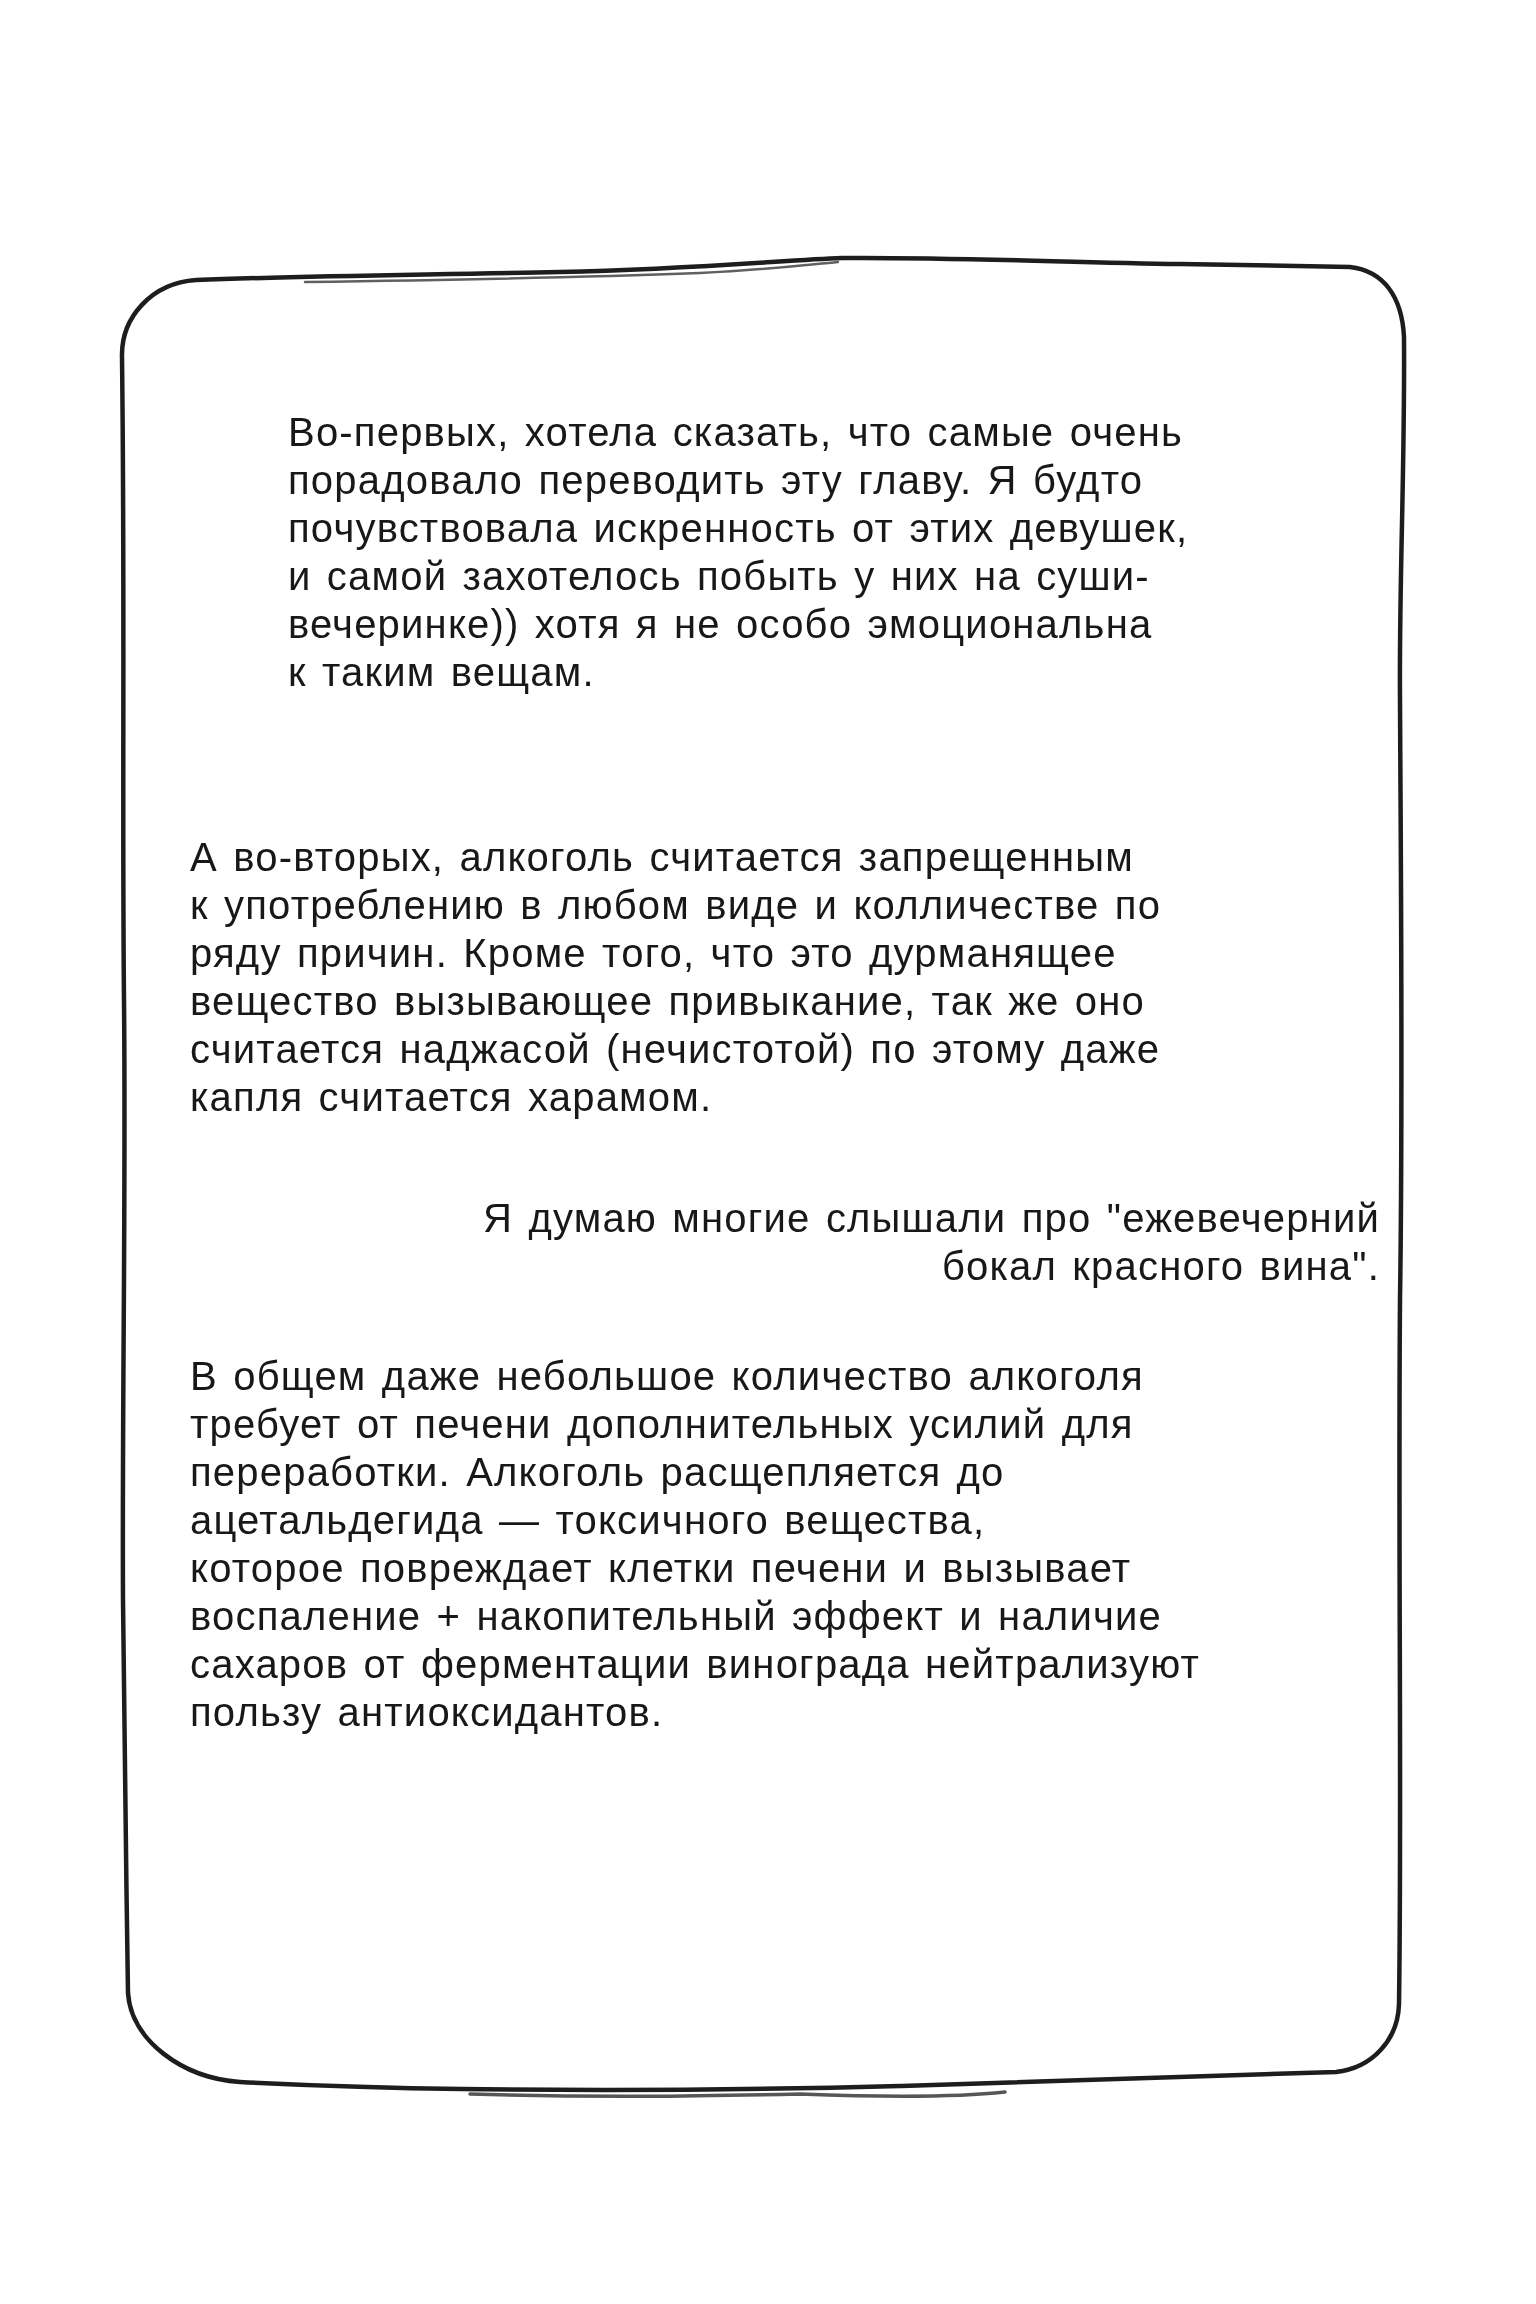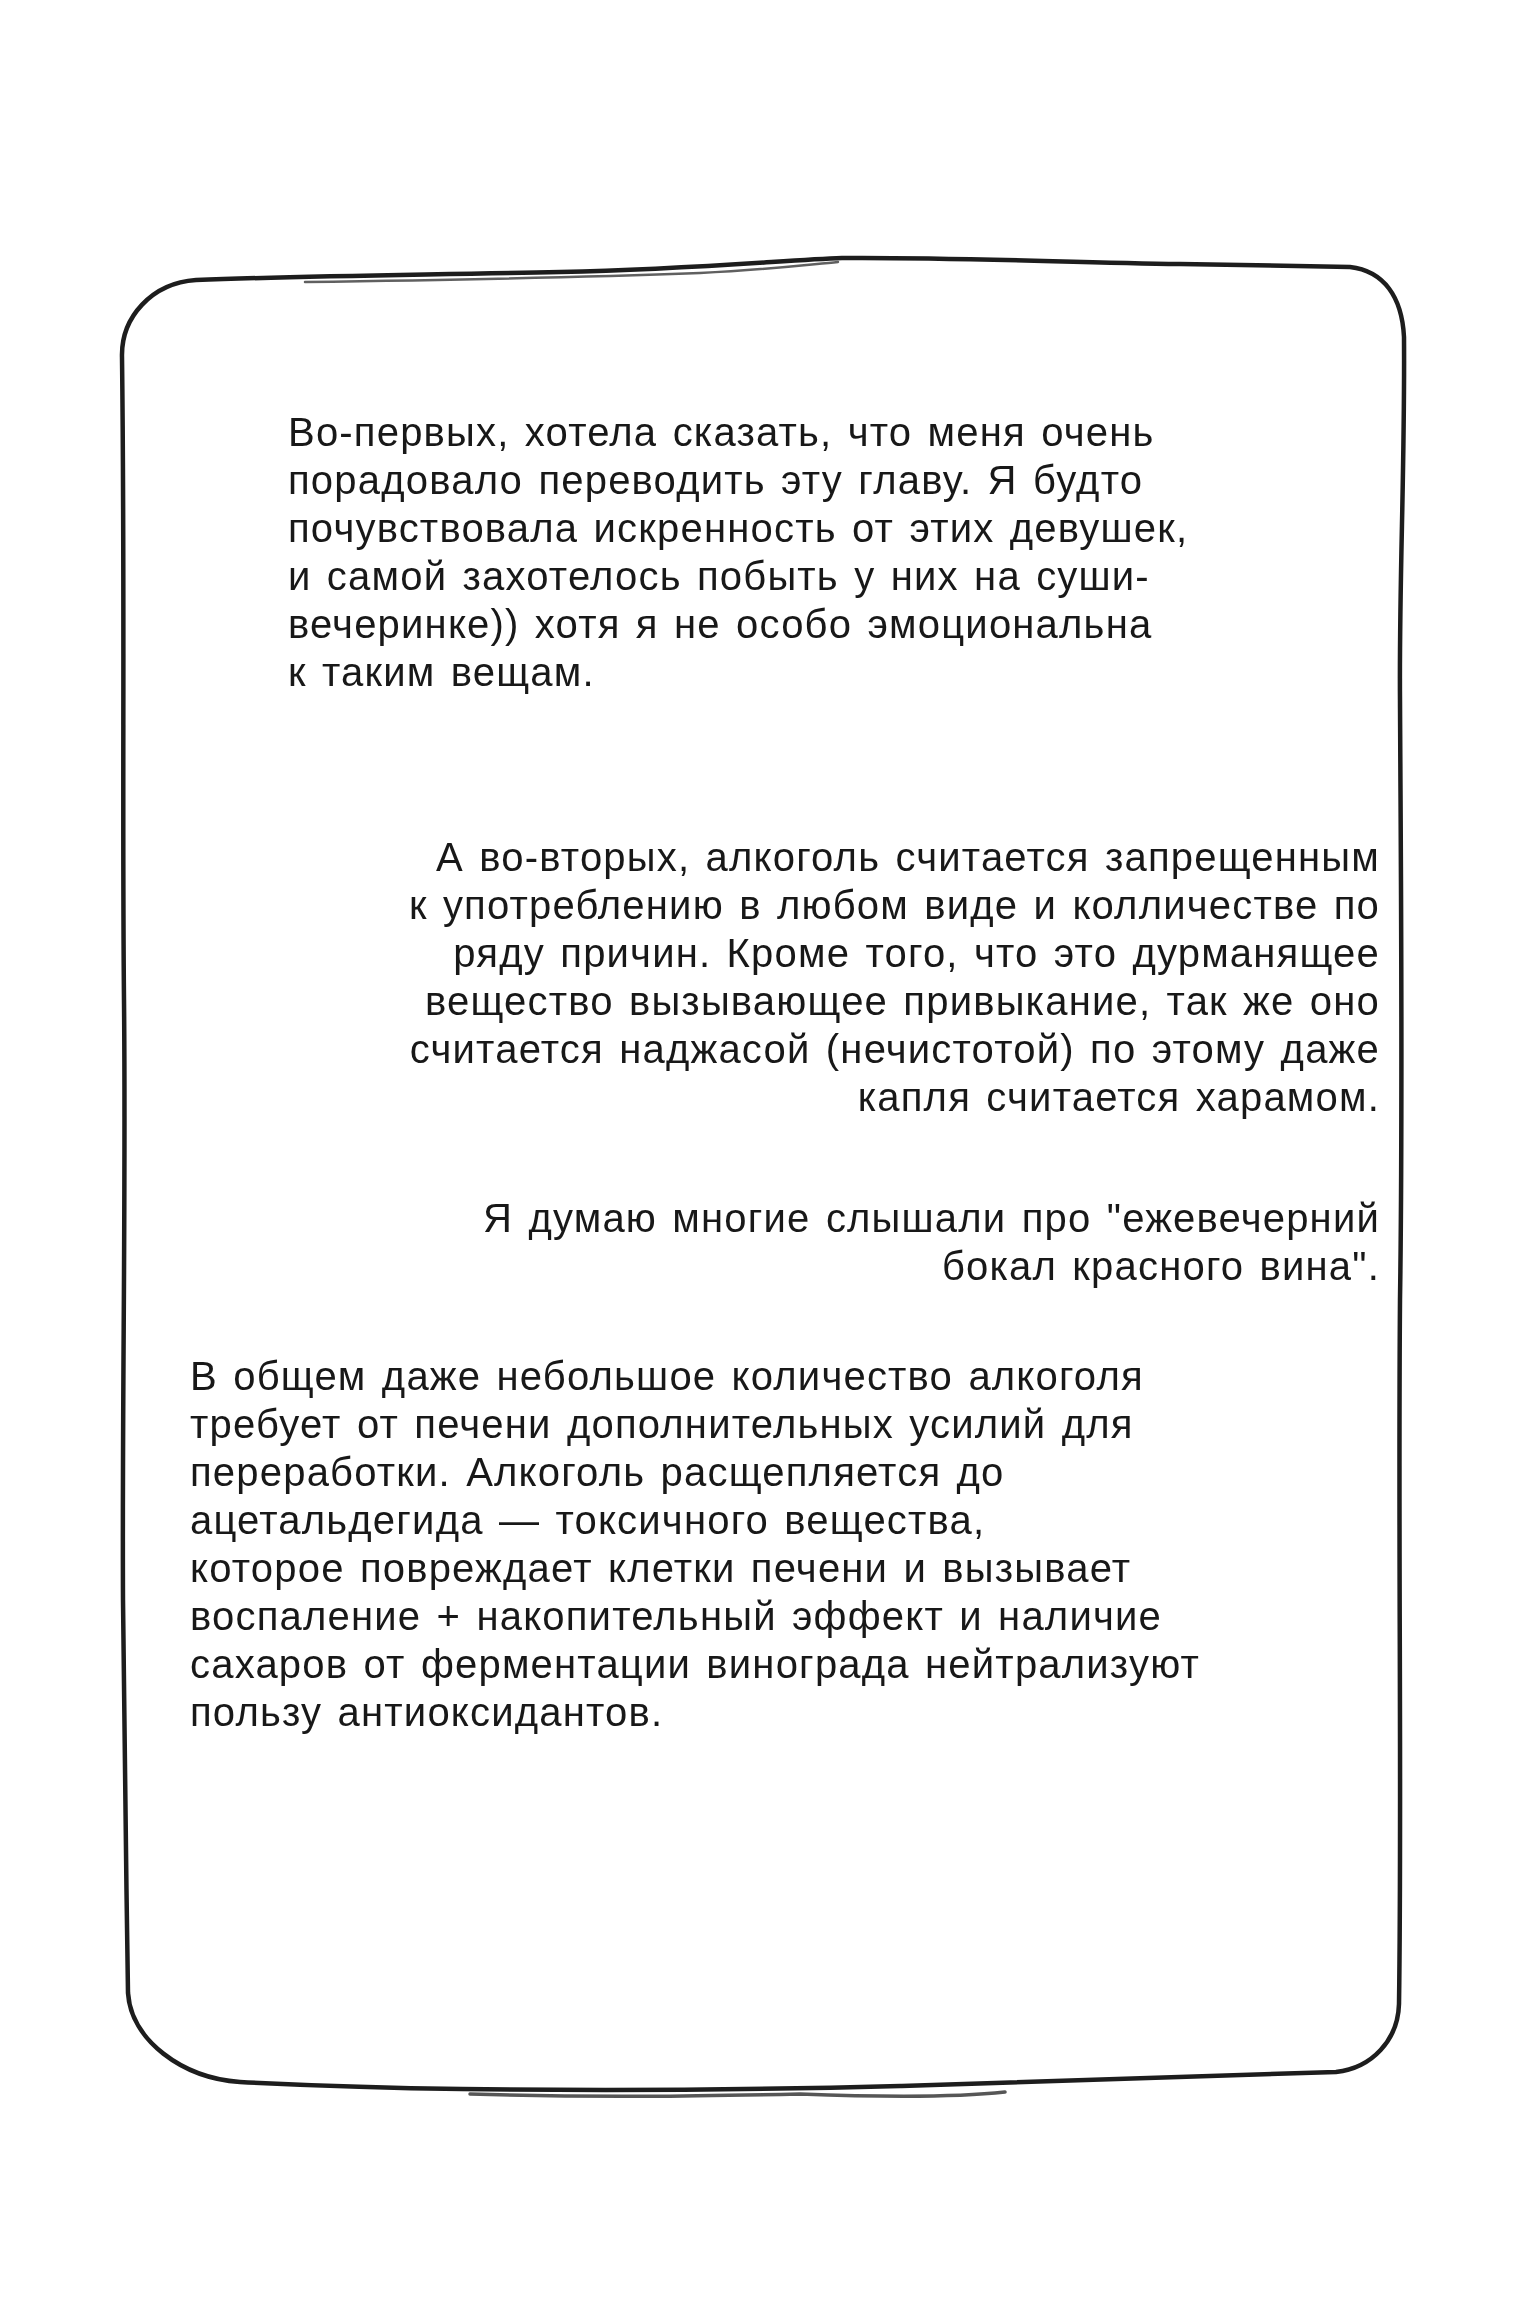--- a/index.html
+++ b/index.html
@@ -28,21 +28,21 @@
     margin: 0;
     white-space: pre-line;
     color: #181818;
     font-size: 40px;
     line-height: 48px;
     letter-spacing: 1.2px;
     word-spacing: 3px;
     font-weight: 400;
   }
   .para-intro   { left: 288px; top: 408px;  width: 1080px; }
-  .para-second  { left: 190px; top: 833px;  width: 1190px; text-align: right; }
+  .para-second  { left: 190px; top: 833px;  width: 1190px; }
   .para-wine    { left: 190px; top: 1194px; width: 1190px; text-align: right; }
   .para-liver   { left: 190px; top: 1352px; width: 1190px; }
   .para-berries { left: 190px; top: 1823px; width: 1190px; }
 </style>
 </head>
 <body>
 
 <div class="page">
 
   <svg class="frame-svg" viewBox="0 0 1536 2304" aria-hidden="true">
@@ -64,21 +64,21 @@
              C 126 1860, 124 1720, 123 1600
              C 122 1400, 126 1200, 124 1000
              C 122 800, 125 600, 122 357
              C 121 317, 152 283, 196 280 Z" fill="none" stroke="#1d1d1d" stroke-width="4.5" stroke-linecap="round" stroke-linejoin="round"></path>
 
     <path d="M 305 282 C 450 280, 565 278, 700 273 C 765 270, 805 265, 838 262" fill="none" stroke="#1d1d1d" stroke-width="2.5" opacity="0.7" stroke-linecap="round"></path>
 
     <path d="M 470 2094 C 600 2098, 700 2096, 800 2094 C 880 2097, 950 2098, 1005 2092" fill="none" stroke="#1d1d1d" stroke-width="3.5" opacity="0.75" stroke-linecap="round"></path>
   </svg>
 
-  <p class="para para-intro">Во-первых, хотела сказать, что меня очень
+  <p class="para para-intro">Во-первых, хотела сказать, что самые очень
 порадовало переводить эту главу. Я будто
 почувствовала искренность от этих девушек,
 и самой захотелось побыть у них на суши-
 вечеринке)) хотя я не особо эмоциональна
 к таким вещам.</p>
 
   <p class="para para-second">А во-вторых, алкоголь считается запрещенным
 к употреблению в любом виде и колличестве по
 ряду причин. Кроме того, что это дурманящее
 вещество вызывающее привыкание, так же оно

